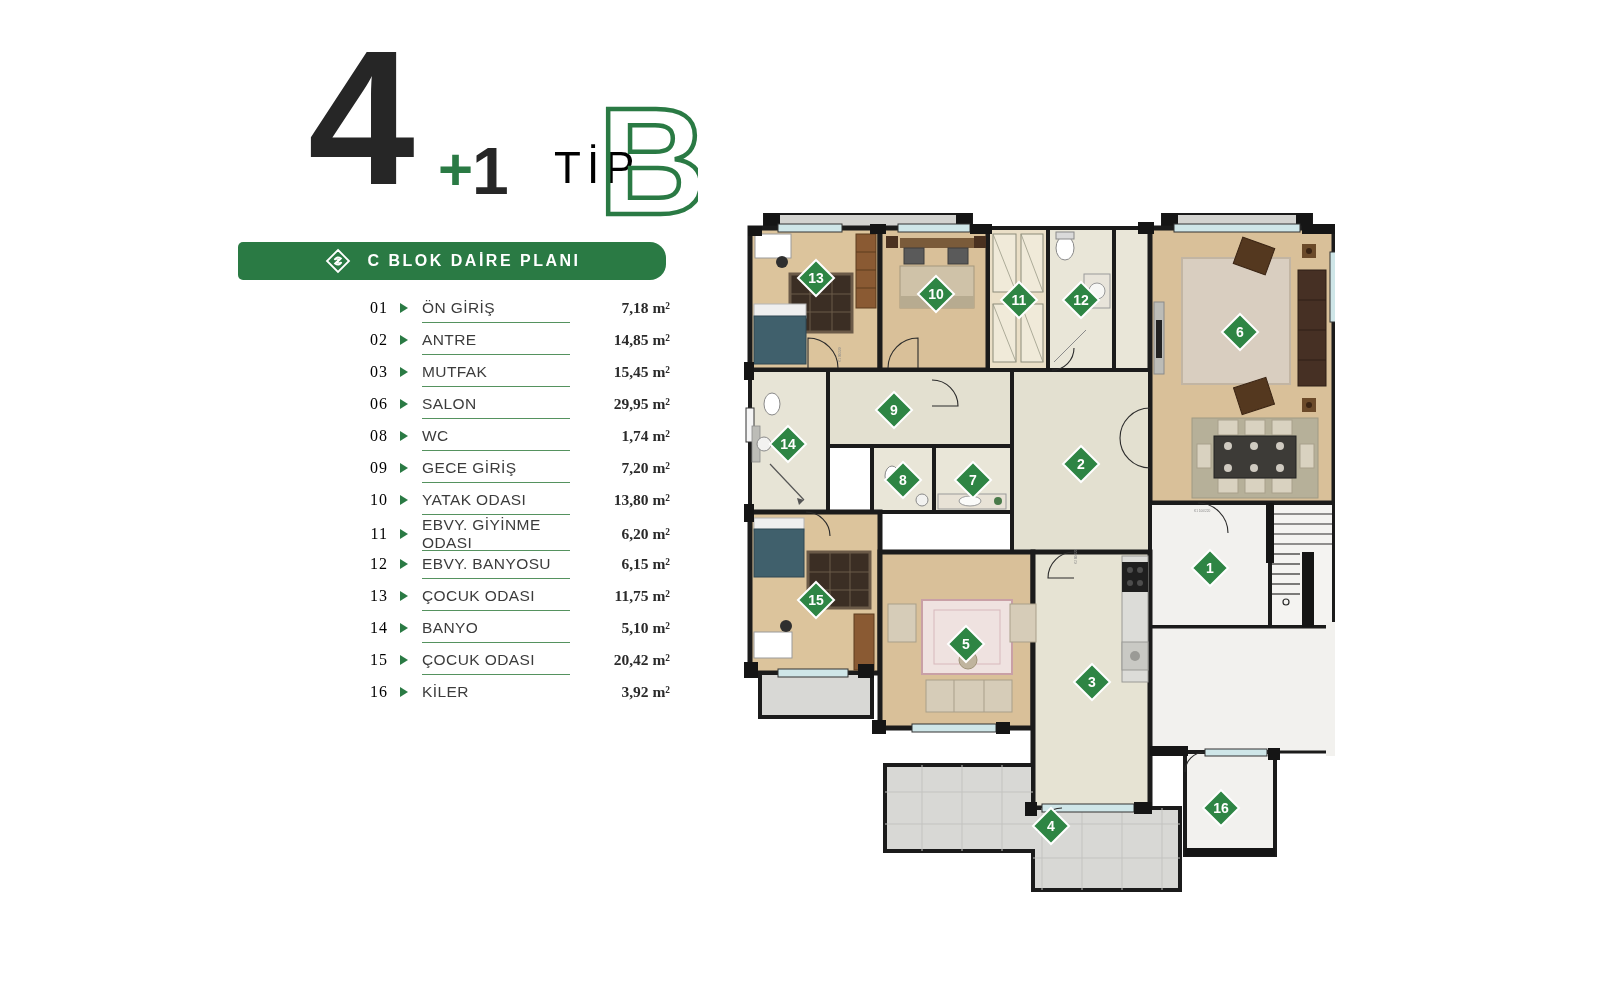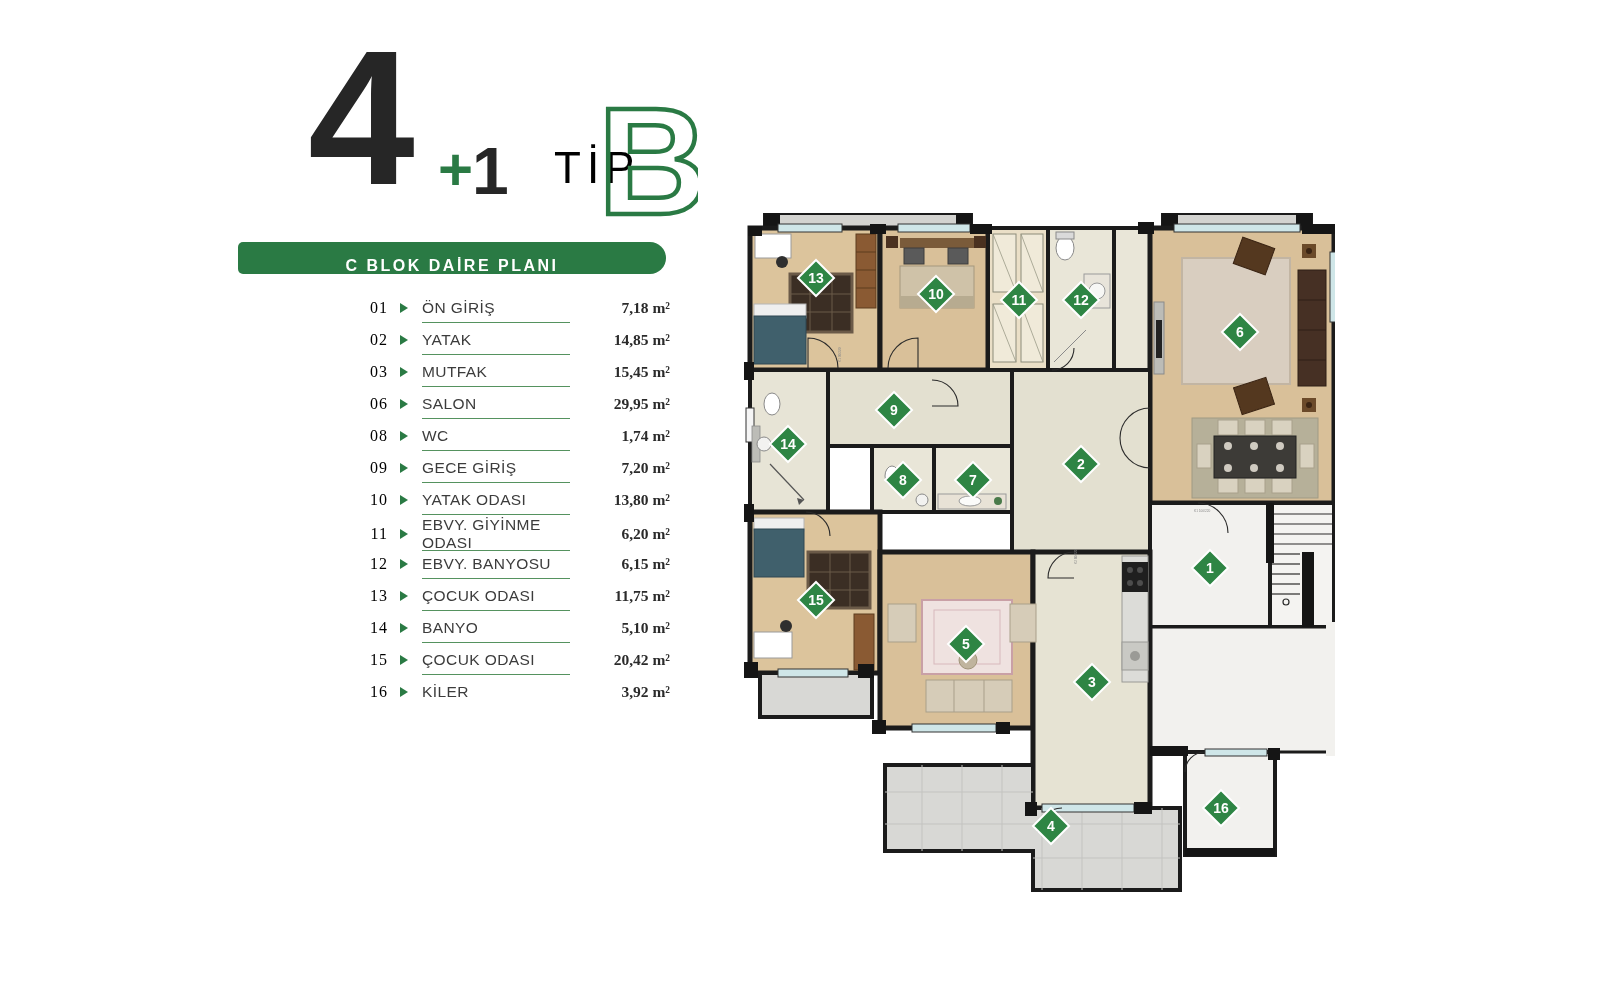--- a/index.html
+++ b/index.html
@@ -7,23 +7,23 @@
         font-family:"Liberation Sans",sans-serif;}
   
   .big-four{position:absolute;left:308px;top:22px;font-size:192px;line-height:1;
             font-weight:800;color:#262626;letter-spacing:-8px;}
   .plus-sign{position:absolute;left:438px;top:140px;font-size:60px;font-weight:800;color:#2a7a44;line-height:1;}
   .after-plus{position:absolute;left:472px;top:138px;font-size:66px;font-weight:700;color:#262626;line-height:1;}
   .tip-label{position:absolute;left:506px;top:146px;font-size:44px;font-weight:400;color:#000000;
              letter-spacing:6px;line-height:1;margin-left:48px;}
   .b-letter-svg{position:absolute;left:598px;top:86px;}
   
-  .banner{position:absolute;left:238px;top:242px;width:428px;height:32px;background:#2a7a44;
+  .banner{position:absolute;left:238px;top:242px;width:428px;height:38px;background:#2a7a44;
           border-radius:5px 16px 16px 5px;display:flex;align-items:center;justify-content:center;
-          gap:16px;color:#fff;flex-direction:column;}
+          gap:16px;color:#fff;}
   .banner-label{font-size:16px;font-weight:600;letter-spacing:2.5px;}
   
   .rooms{position:absolute;left:360px;top:292px;width:310px;}
   .room-row{display:grid;grid-template-columns:28px 24px 1fr 96px;align-items:center;height:32px;}
   .room-no{font-size:16px;color:#000000;text-align:right;letter-spacing:1px;font-family:Liberation Serif, serif;}
   .room-arrow{width:0;height:0;border-left:8px solid #2a7a44;border-top:5px solid transparent;
               border-bottom:5px solid transparent;margin-left:12px;}
   .room-name{position:relative;height:100%;display:flex;align-items:center;font-size:15.5px;
              color:#3c3c3c;letter-spacing:.4px;padding-left:10px;}
   .room-row:not(:last-child) .room-name::after{content:"";position:absolute;left:10px;right:4px;
@@ -60,21 +60,21 @@
     <div class="room-row">
       <span class="room-no">01</span>
       <span class="room-arrow"></span>
       <span class="room-name">ÖN GİRİŞ</span>
       <span class="room-area">7,18 m²</span>
     </div>
 
     <div class="room-row">
       <span class="room-no">02</span>
       <span class="room-arrow"></span>
-      <span class="room-name">YATAK</span>
+      <span class="room-name">ANTRE</span>
       <span class="room-area">14,85 m²</span>
     </div>
 
     <div class="room-row">
       <span class="room-no">03</span>
       <span class="room-arrow"></span>
       <span class="room-name">MUTFAK</span>
       <span class="room-area">15,45 m²</span>
     </div>
 

